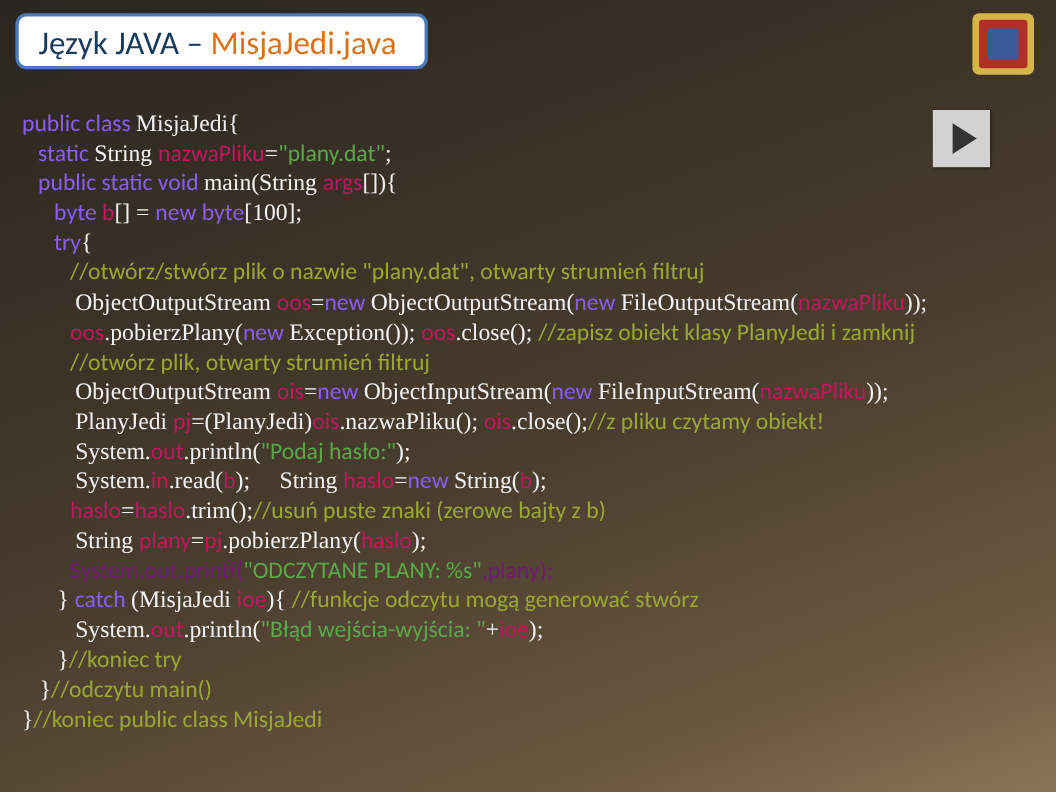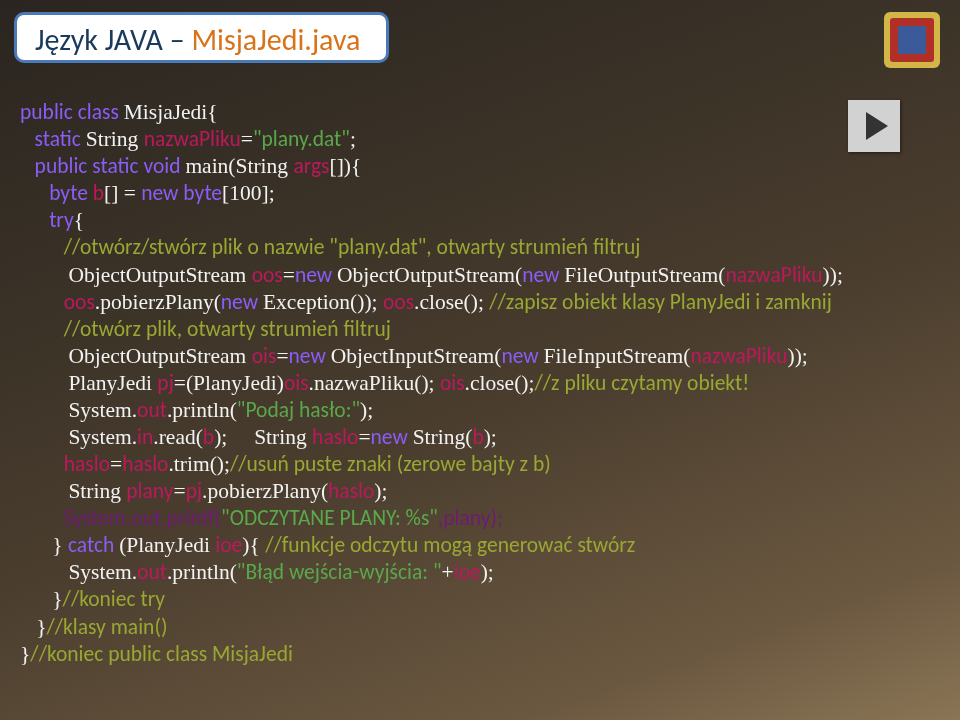--- a/index.html
+++ b/index.html
@@ -121,18 +121,18 @@
 <span class="c-white">         ObjectOutputStream </span><span class="c-red">oos</span><span class="c-white">=</span><span class="c-blue">new </span><span class="c-white">ObjectOutputStream(</span><span class="c-blue">new </span><span class="c-white">FileOutputStream(</span><span class="c-red">nazwaPliku</span><span class="c-white">));</span>
 <span class="c-red">         oos</span><span class="c-white">.pobierzPlany(</span><span class="c-blue">new </span><span class="c-white">Exception()); </span><span class="c-red">oos</span><span class="c-white">.close(); </span><span class="c-olive">//zapisz obiekt klasy PlanyJedi i zamknij</span>
 <span class="c-olive">         //otwórz plik, otwarty strumień filtruj</span>
 <span class="c-white">         ObjectOutputStream </span><span class="c-red">ois</span><span class="c-white">=</span><span class="c-blue">new </span><span class="c-white">ObjectInputStream(</span><span class="c-blue">new </span><span class="c-white">FileInputStream(</span><span class="c-red">nazwaPliku</span><span class="c-white">));</span>
 <span class="c-white">         PlanyJedi </span><span class="c-red">pj</span><span class="c-white">=(PlanyJedi)</span><span class="c-red">ois</span><span class="c-white">.nazwaPliku(); </span><span class="c-red">ois</span><span class="c-white">.close();</span><span class="c-olive">//z pliku czytamy obiekt!</span>
 <span class="c-white">         System.</span><span class="c-red">out</span><span class="c-white">.println(</span><span class="c-green">"Podaj hasło:"</span><span class="c-white">);</span>
 <span class="c-white">         System.</span><span class="c-red">in</span><span class="c-white">.read(</span><span class="c-red">b</span><span class="c-white">);     String </span><span class="c-red">haslo</span><span class="c-white">=</span><span class="c-blue">new </span><span class="c-white">String(</span><span class="c-red">b</span><span class="c-white">);</span>
 <span class="c-red">         haslo</span><span class="c-white">=</span><span class="c-red">haslo</span><span class="c-white">.trim();</span><span class="c-olive">//usuń puste znaki (zerowe bajty z b)</span>
 <span class="c-white">         String </span><span class="c-red">plany</span><span class="c-white">=</span><span class="c-red">pj</span><span class="c-white">.pobierzPlany(</span><span class="c-red">haslo</span><span class="c-white">);</span>
 <span class="c-gray">         System.out.printf(</span><span class="c-green">"ODCZYTANE PLANY: %s"</span><span class="c-gray">,plany);</span>
-<span class="c-white">      } </span><span class="c-blue">catch </span><span class="c-white">(PlanyJedi </span><span class="c-red">ioe</span><span class="c-white">){ </span><span class="c-olive">//funkcje odczytu mogą generować stwórz</span>
+<span class="c-white">      } </span><span class="c-blue">catch </span><span class="c-white">(MisjaJedi </span><span class="c-red">ioe</span><span class="c-white">){ </span><span class="c-olive">//funkcje odczytu mogą generować stwórz</span>
 <span class="c-white">         System.</span><span class="c-red">out</span><span class="c-white">.println(</span><span class="c-green">"Błąd wejścia-wyjścia: "</span><span class="c-white">+</span><span class="c-red">ioe</span><span class="c-white">);</span>
 <span class="c-white">      }</span><span class="c-olive">//koniec try</span>
-<span class="c-white">   }</span><span class="c-olive">//klasy main()</span>
+<span class="c-white">   }</span><span class="c-olive">//odczytu main()</span>
 <span class="c-white">}</span><span class="c-olive">//koniec public class MisjaJedi</span>
 </div>
 
 </body></html>

